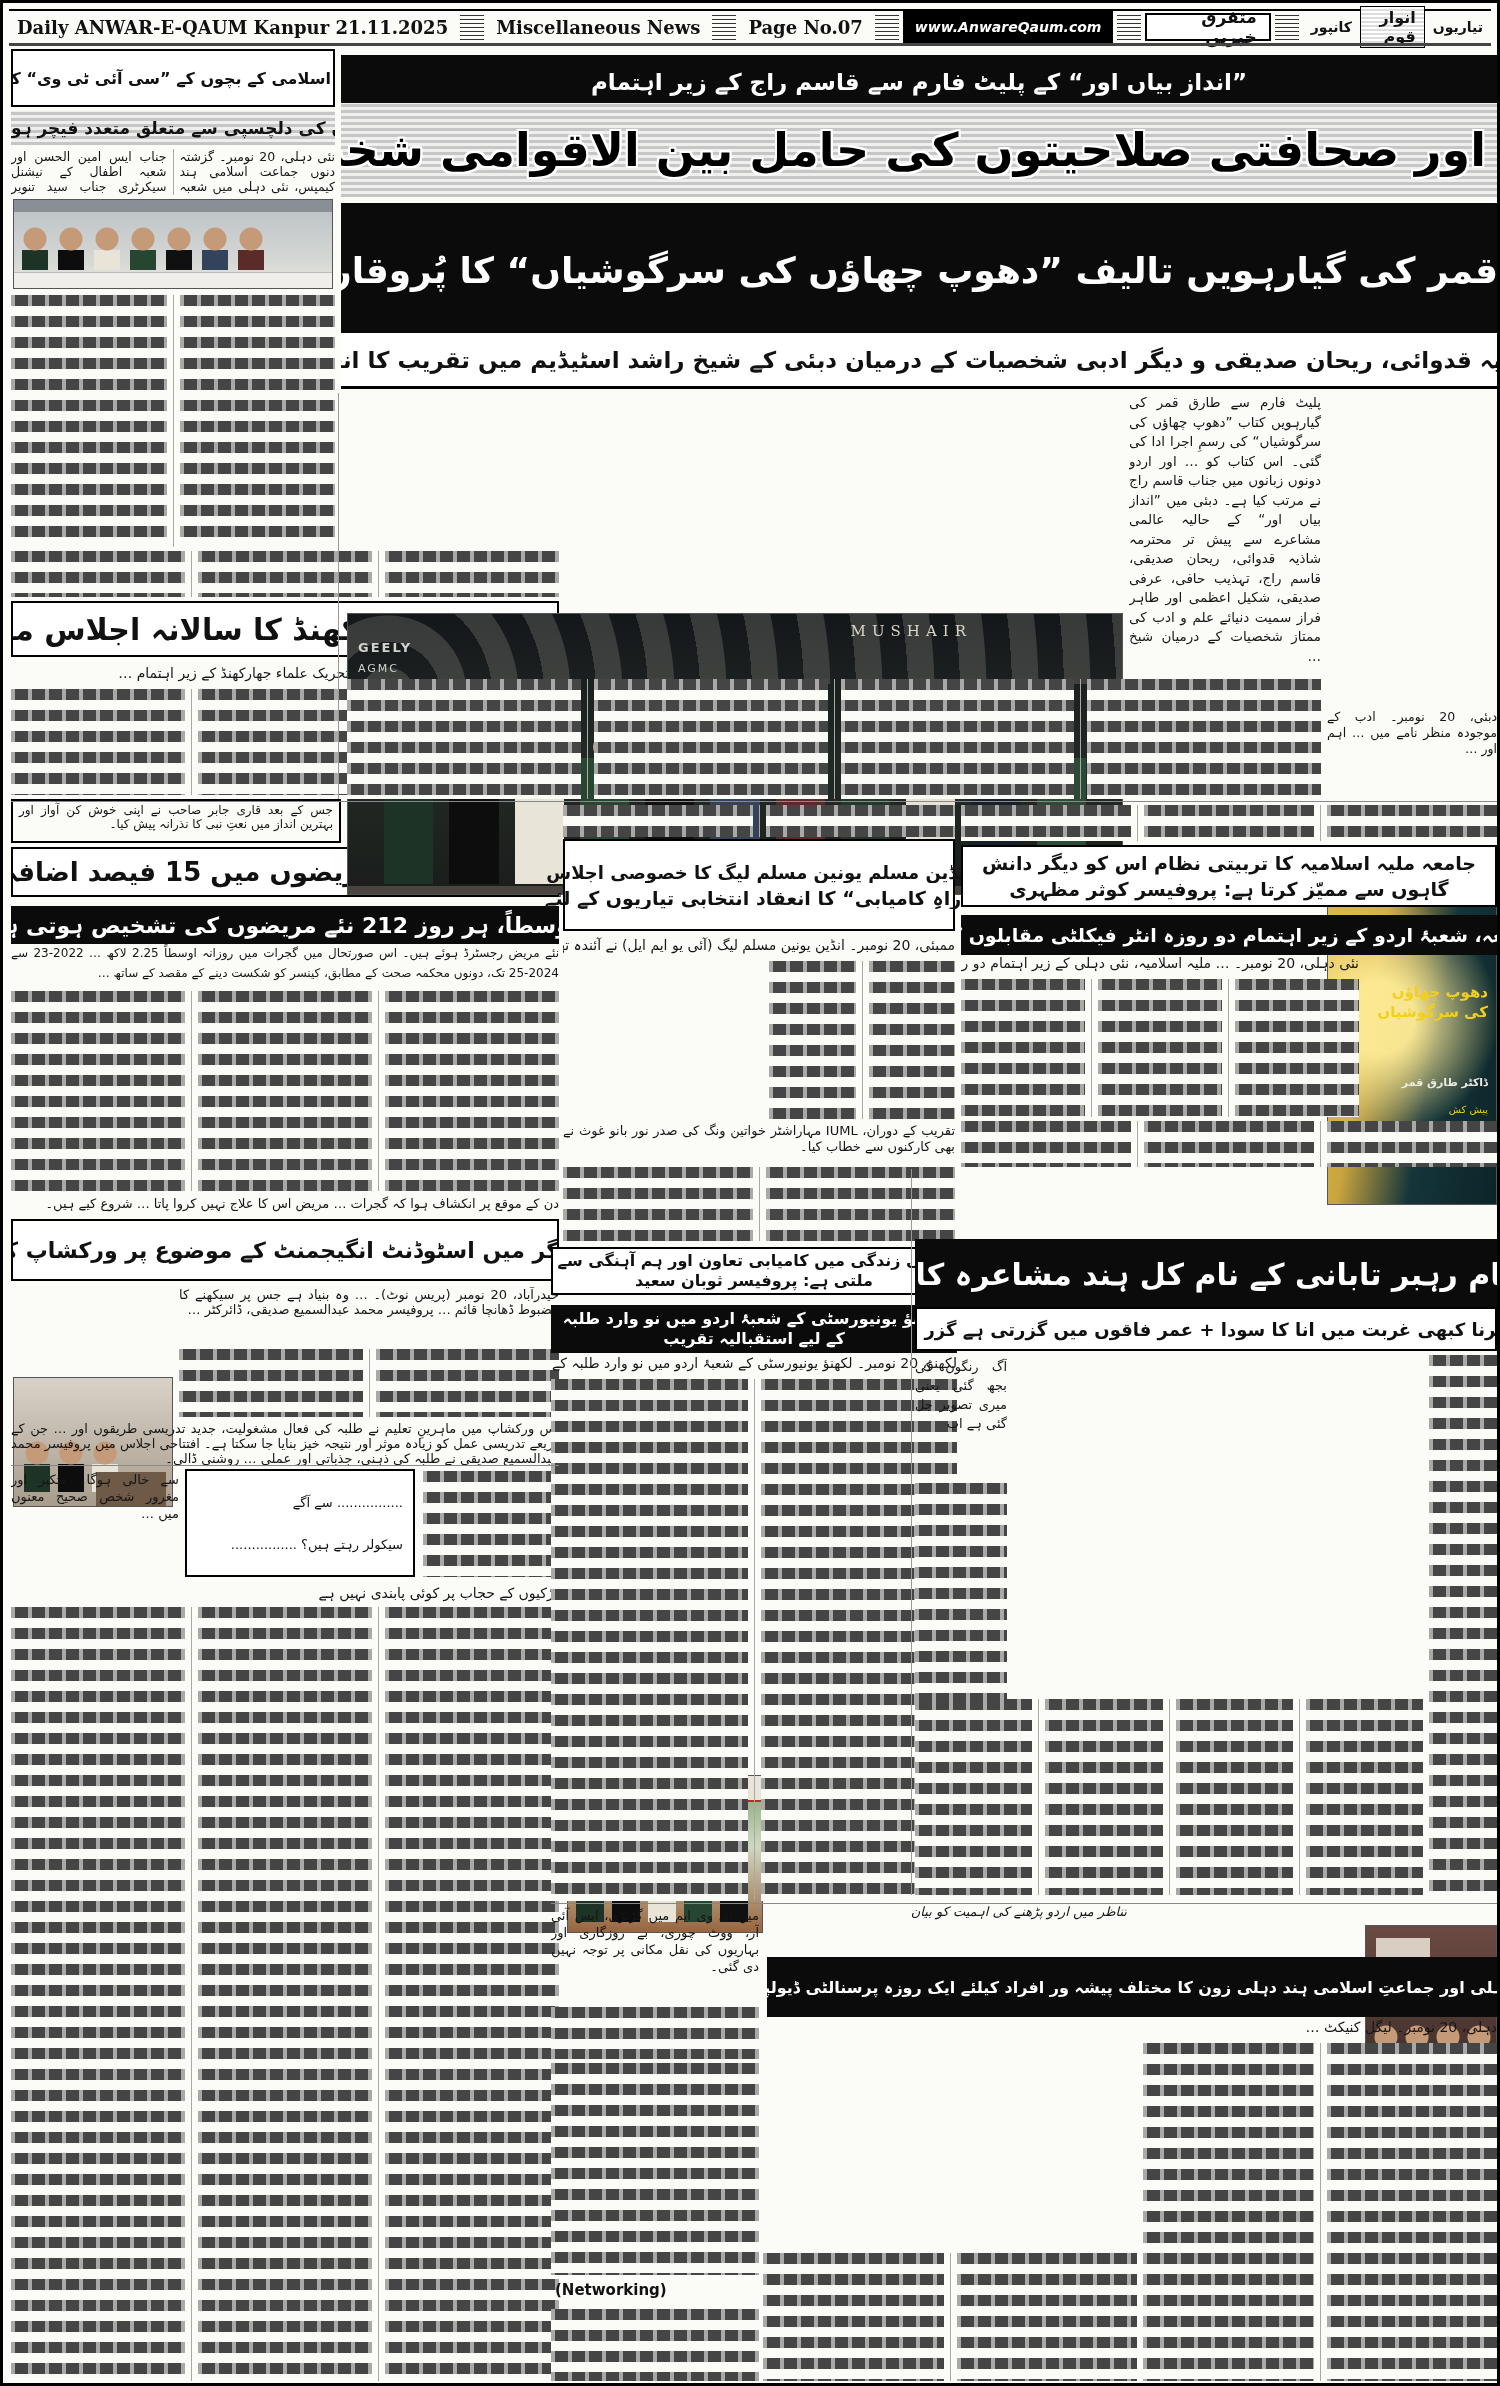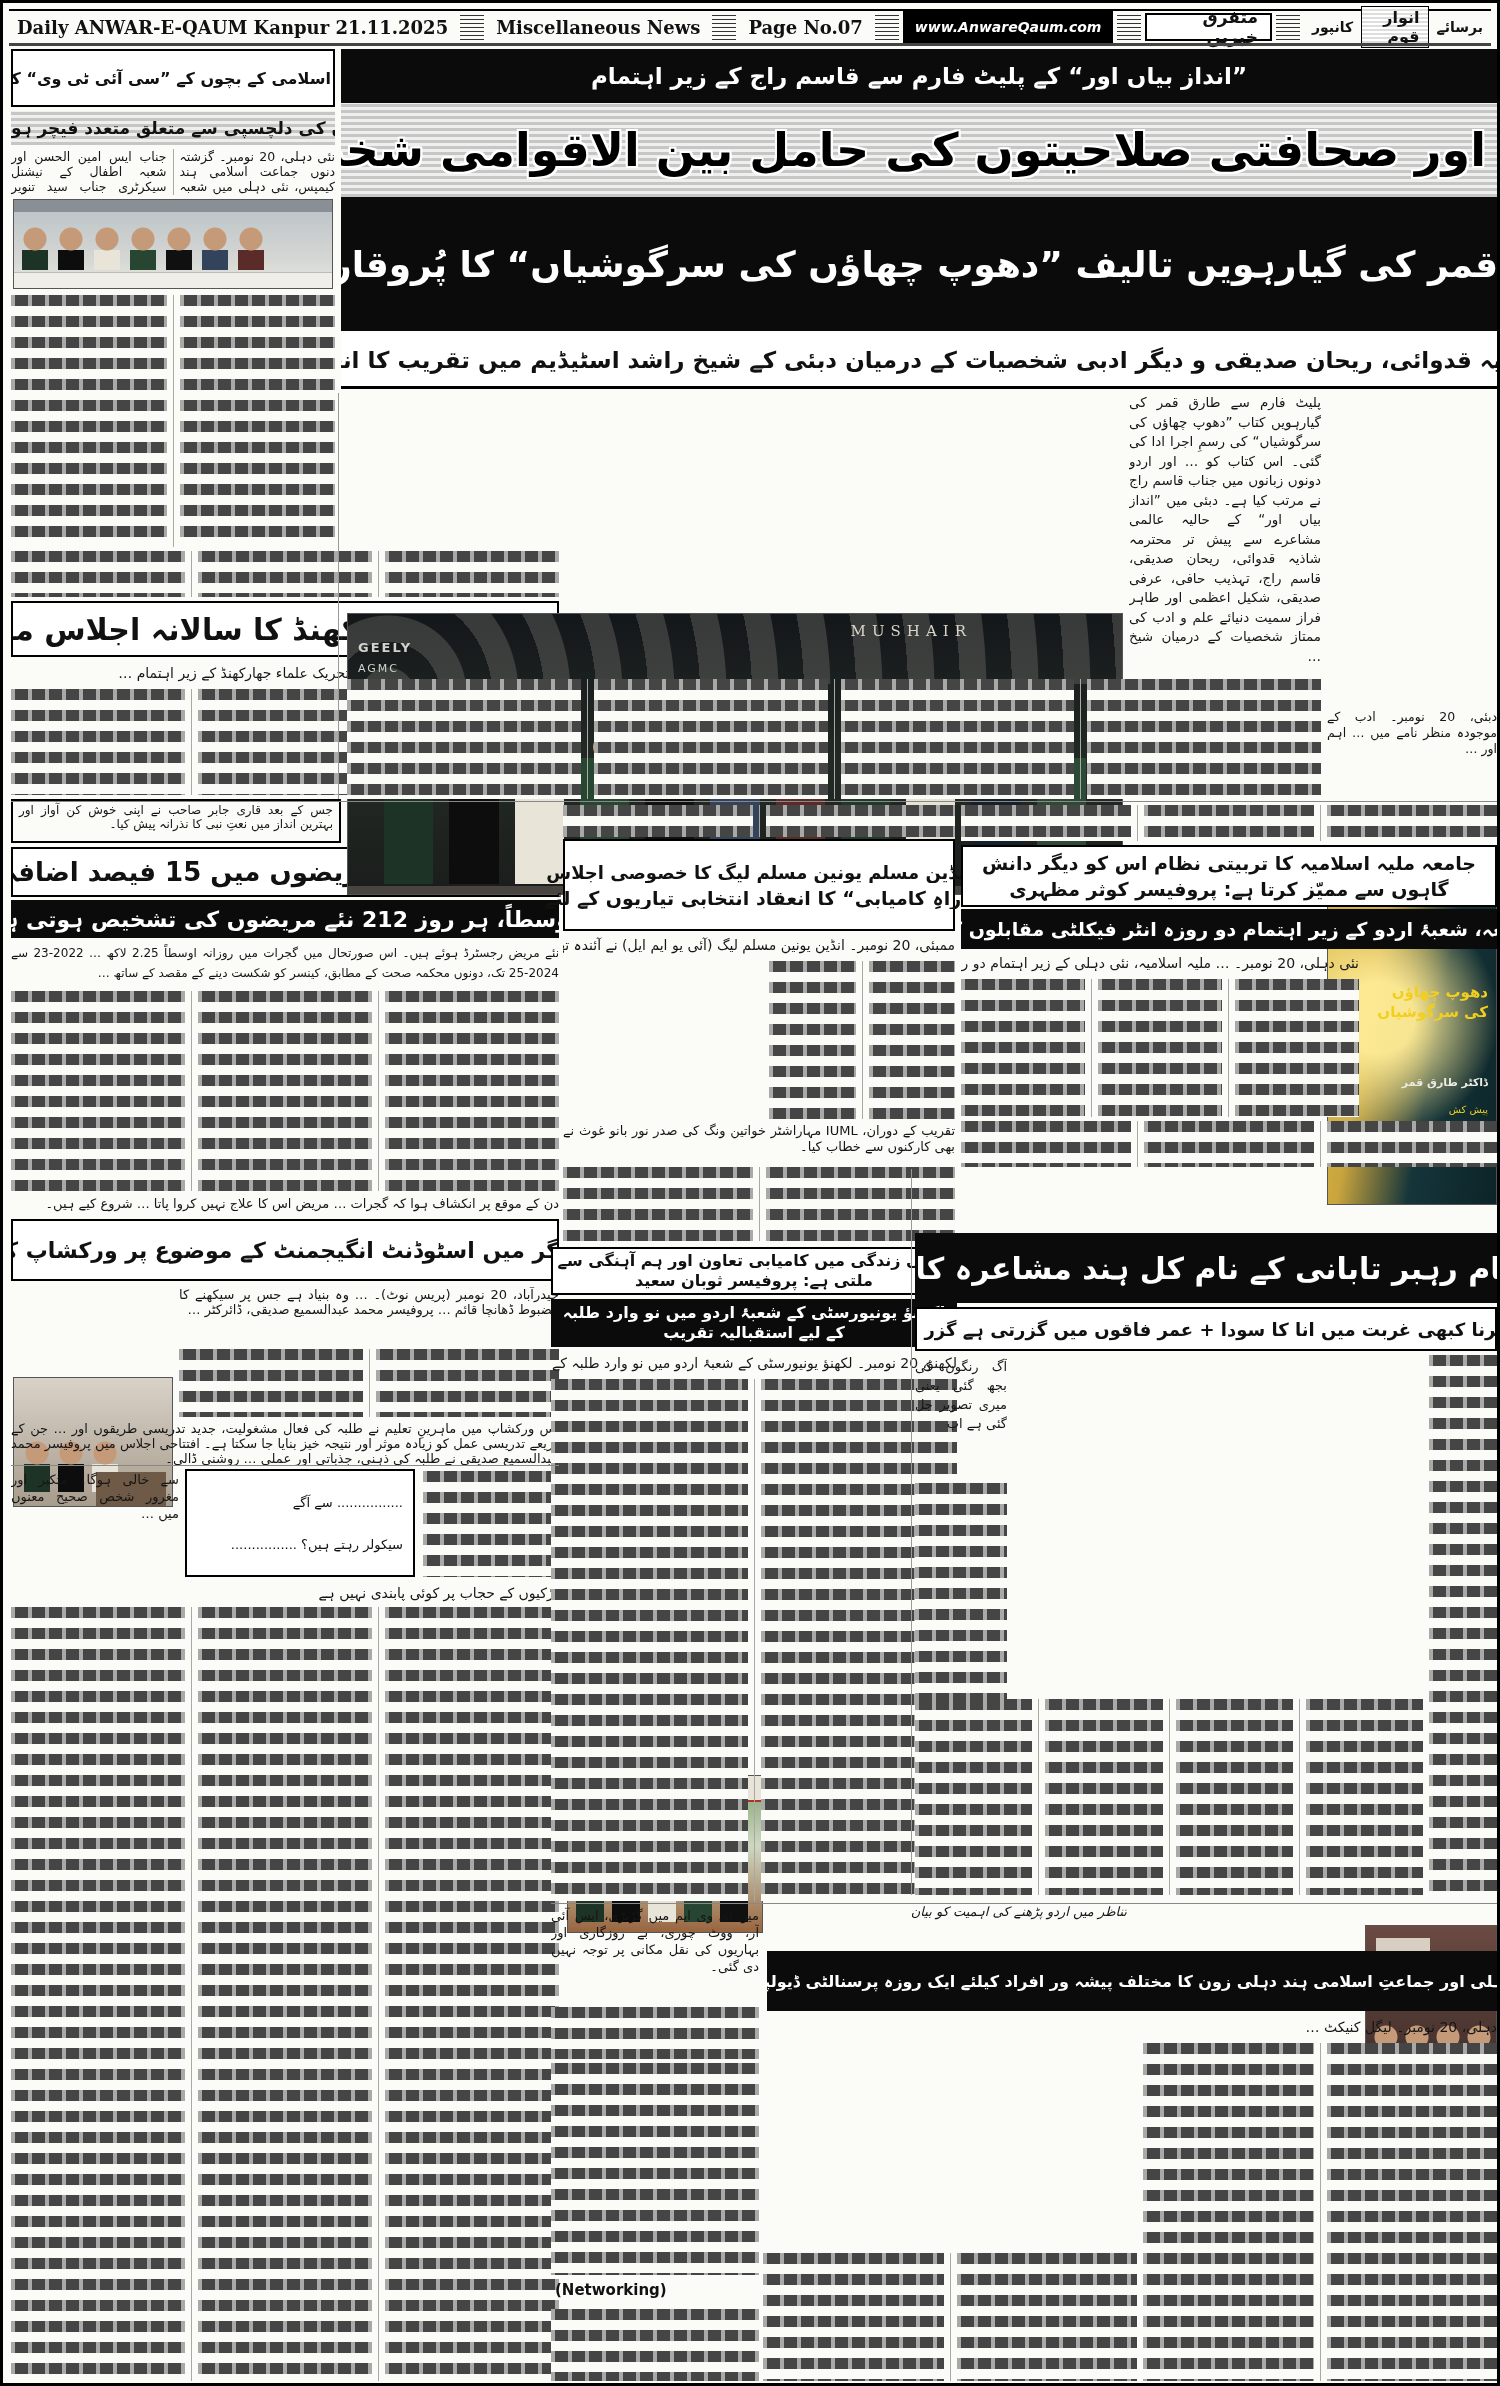--- a/index.html
+++ b/index.html
@@ -3,21 +3,21 @@
 <meta charset="utf-8">
 <style>
   html,body{margin:0;padding:0;background:#777;}
   .page{position:relative;width:1500px;height:2386px;margin:0 auto;background:#fbfbf7;
         border:3px solid #000;box-sizing:border-box;overflow:hidden;
         font-family:"DejaVu Sans",sans-serif;color:#111;}
   .abs{position:absolute;box-sizing:border-box;}
   .rtl{direction:rtl;}
   .ctr{display:flex;align-items:center;justify-content:center;text-align:center;}
   .hd-box{border:2px solid #000;background:#fff;font-weight:bold;}
-  .bar-black{background:#0b0b0b;color:#fff;font-weight:bold;}
+  .bar-black{background:#0b0b0b;color:#fff;font-weight:bold;margin-top:6px;}
   .stripe-band{background:repeating-linear-gradient(0deg,#c6c6c6 0 3px,#efefed 3px 6px);}
   .outline-text{color:#000;text-shadow:-2px 0 #fff,2px 0 #fff,0 -2px #fff,0 2px #fff,
                 -2px -2px #fff,2px 2px #fff,-2px 2px #fff,2px -2px #fff;}
   .cols{display:flex;align-items:stretch;}
   .col{flex:1;background:
        repeating-linear-gradient(90deg,rgba(251,251,247,.55) 0 4px,rgba(251,251,247,0) 4px 17px),
        repeating-linear-gradient(180deg,#454545 0 11px,#fbfbf7 11px 21px);}
   .vr{width:1px;background:#a9a9a3;margin:0 6px;}
   .lead{font-size:14px;line-height:21px;text-align:justify;direction:rtl;color:#161616;overflow:hidden;}
   .nowrap{white-space:nowrap;overflow:hidden;}
@@ -46,21 +46,21 @@
     <div class="h-hatch"></div>
     <div class="h-cell">Miscellaneous News</div>
     <div class="h-hatch"></div>
     <div class="h-cell">Page No.07</div>
     <div class="h-hatch"></div>
     <div class="h-web">www.AnwareQaum.com</div>
     <div class="h-hatch"></div>
     <div class="h-ur">متفرق خبریں</div>
     <div class="h-hatch"></div>
     <div class="h-right">
-      <span>برسائے</span>
+      <span>تیاریوں</span>
       <span class="h-name">انوار قوم</span>
       <span>کانپور</span>
     </div>
   </div>
   <div class="abs hline" style="left:6px;right:6px;top:40px;height:3px;"></div>
 
   <div class="abs hd-box ctr rtl nowrap" style="left:8px;top:46px;width:324px;height:58px;font-size:16px;">جماعت اسلامی کے بچوں کے ”سی آئی ٹی وی“ کا افتتاح</div>
   <div class="abs stripe-band ctr rtl nowrap" style="left:8px;top:108px;width:324px;height:34px;font-weight:bold;font-size:17px;">بچوں کی دلچسپی سے متعلق متعدد فیچر ہوں گے</div>
   <div class="abs rtl" style="left:8px;top:146px;width:324px;height:46px;display:flex;">
     <div class="lead" style="flex:1;font-size:12.5px;line-height:15px;">نئی دہلی، 20 نومبر۔ گزشتہ دنوں جماعت اسلامی ہند کیمپس، نئی دہلی میں شعبہ اطفال کی …</div>

